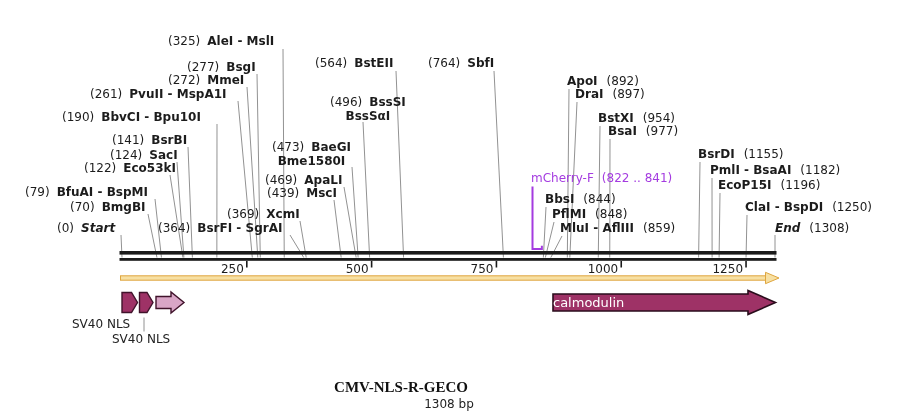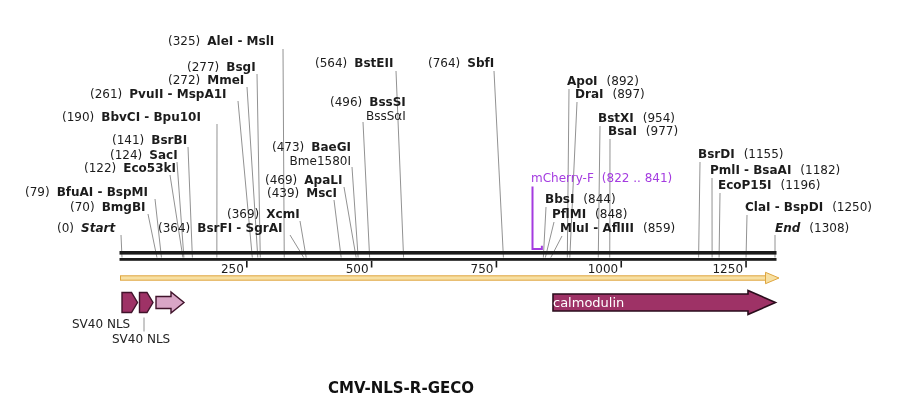--- a/index.html
+++ b/index.html
@@ -4,29 +4,29 @@
 <style>
   html,body{margin:0;padding:0;background:#fff;}
   #stage{position:relative;width:898px;height:420px;background:#ffffff;overflow:hidden;
          font-family:"DejaVu Sans","Liberation Sans",sans-serif;}
   #map-svg{position:absolute;left:0;top:0;}
   .site-label{position:absolute;white-space:nowrap;font-size:12px;line-height:13px;color:#1c1c1c;}
   .site-label .nm{font-weight:bold;}
   .site-label.it .nm{font-style:italic;}
   .site-label.left .pos{margin-right:7px;}
   .site-label.right .nm{margin-right:9px;}
-  .site-label .alt{font-weight:normal;text-align:right;margin-top:1px;}
+  .site-label .alt{font-weight:bold;text-align:center;margin-top:1px;}
   .ruler-num{position:absolute;font-size:12px;color:#1c1c1c;transform:translateX(-100%);white-space:nowrap;}
   .feat-label{position:absolute;font-size:12px;color:#222;white-space:nowrap;}
   .primer-label{position:absolute;font-size:12px;white-space:nowrap;}
   .primer-label .rng{margin-left:8px;}
   .cal-label{position:absolute;left:553px;width:196px;top:295px;text-align:left;
              font-size:13px;color:#ffffff;white-space:nowrap;}
   .title{position:absolute;left:0;width:802px;text-align:center;top:379px;
-         font-size:15px;font-weight:bold;color:#111;}
+         font-size:15px;font-weight:bold;color:#111;font-family:Liberation Serif, serif;}
   .subtitle{position:absolute;left:0;width:898px;text-align:center;top:397px;
             font-size:12px;color:#222;}
   .wm{position:absolute;top:6px;right:8px;display:flex;align-items:center;gap:5px;}
   .wm-created{font-size:9px;color:#c9cdd3;}
   .wm-brand{font-size:11.5px;font-weight:bold;color:#a9b1bb;letter-spacing:.2px;}
 </style>
 </head>
 <body>
 
 <div id="stage">
@@ -122,13 +122,14 @@
 
   <div class="primer-label" style="left: 531px; top: 171px; color: rgb(164, 59, 224);">
     <span class="nm">mCherry-F</span><span class="rng">(822 .. 841)</span>
   </div>
 
   <div class="feat-label" style="left:72px;top:317px;">SV40 NLS</div>
   <div class="feat-label" style="left:112px;top:332px;">SV40 NLS</div>
   <div class="cal-label">calmodulin</div>
 
   <div class="title">CMV-NLS-R-GECO</div>
+  <div class="subtitle">1308 bp</div>
 </div>
 
 </body></html>

